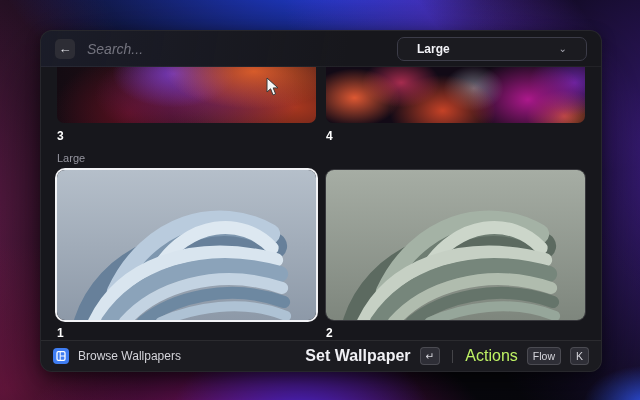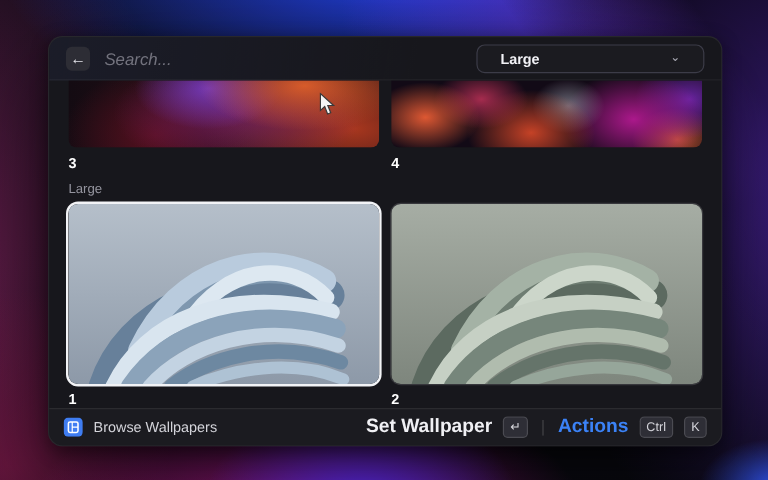--- a/index.html
+++ b/index.html
@@ -97,21 +97,21 @@
 
   .footer {
     height: 31px; flex: 0 0 31px; display: flex; align-items: center;
     padding: 0 12px; gap: 9px;
     border-top: 1px solid rgba(255,255,255,.07);
     background: rgba(255,255,255,.02);
   }
   .app-name { font-size: 12px; color: #d4d4da; }
   .footer .spacer { flex: 1; }
   .action-label { font-size: 16px; font-weight: 600; color: #f0f0f4; }
-  .action-label.secondary { font-weight: 700; color: #3b82f6; }
+  .action-label.secondary { font-weight: 400; color: #bef264; }
   .key {
     font-size: 10.5px; color: #d6d6dc; background: #2e2e36;
     border: 1px solid rgba(255,255,255,.14); border-radius: 4px;
     padding: 1px 5px; line-height: 14px;
   }
   .vdiv { width: 1px; height: 13px; background: rgba(255,255,255,.18); margin: 0 3px; }
 
   .cursor { position: absolute; left: 266px; top: 77px; pointer-events: none; }
 </style>
 </head>
@@ -210,21 +210,21 @@
       <rect width="16" height="16" rx="4" fill="#3f7df2"></rect>
       <rect x="4" y="3.6" width="8" height="8.8" rx="1.4" fill="none" stroke="#ffffff" stroke-width="1.3"></rect>
       <path d="M7.2 3.6 V12.4 M7.2 8 H12" stroke="#ffffff" stroke-width="1"></path>
     </svg>
     <span class="app-name">Browse Wallpapers</span>
     <div class="spacer"></div>
     <span class="action-label">Set Wallpaper</span>
     <span class="key">↵</span>
     <div class="vdiv"></div>
     <span class="action-label secondary">Actions</span>
-    <span class="key">Ctrl</span>
+    <span class="key">Flow</span>
     <span class="key">K</span>
   </div>
 
 </div>
 
 <svg class="cursor" width="14" height="20" viewBox="0 0 14 20">
   <path d="M1,1 L1,15 L4.6,11.8 L7,18 L9.6,16.9 L7.2,10.9 L12,10.9 Z" fill="#f5f5f5" stroke="#3a3a3a" stroke-width="1"></path>
 </svg>
 
 </body></html>

